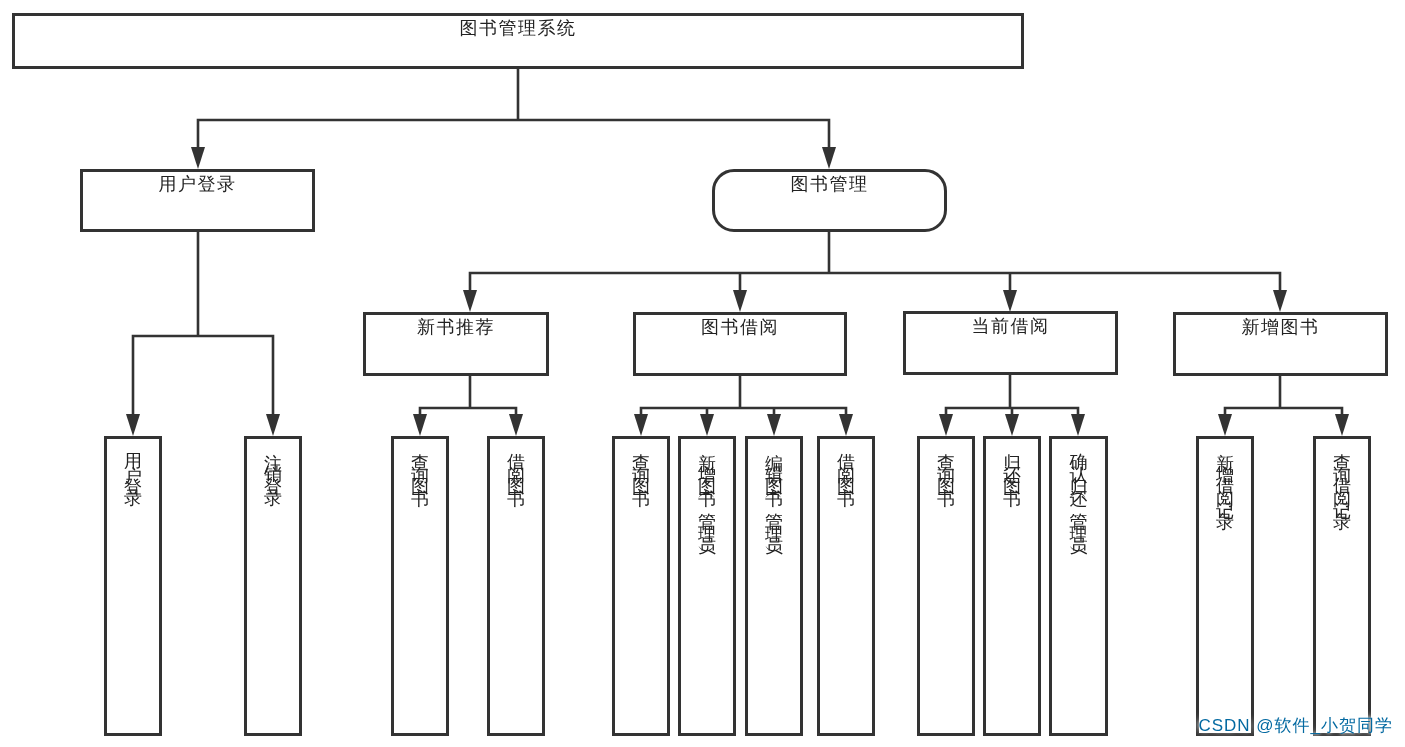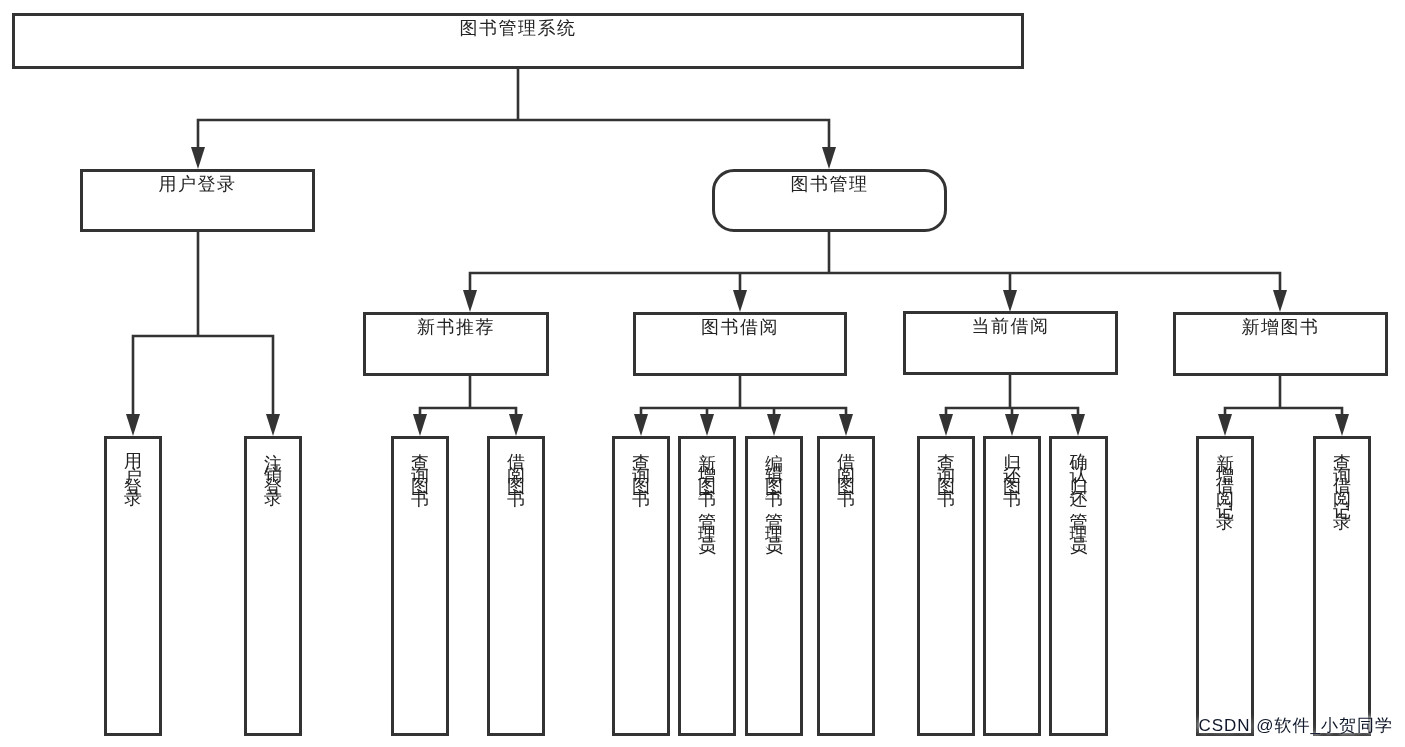--- a/index.html
+++ b/index.html
@@ -25,21 +25,21 @@
     text-orientation:mixed;
     font-size:18px;
     letter-spacing:12px;
     line-height:1.0;
     white-space:nowrap;
   }
   .watermark{
     position:absolute;
     top:714px;right:12px;
     font-size:17px;
-    color:#0f172a;
+    color:#0369a1;
     letter-spacing:1px;
     text-shadow:0 0 3px #ffffff,0 0 6px #ffffff,0 0 9px #ffffff;
     z-index:9;
     white-space:nowrap;
   }
 </style>
 </head>
 <body>
 
 <div id="stage">

